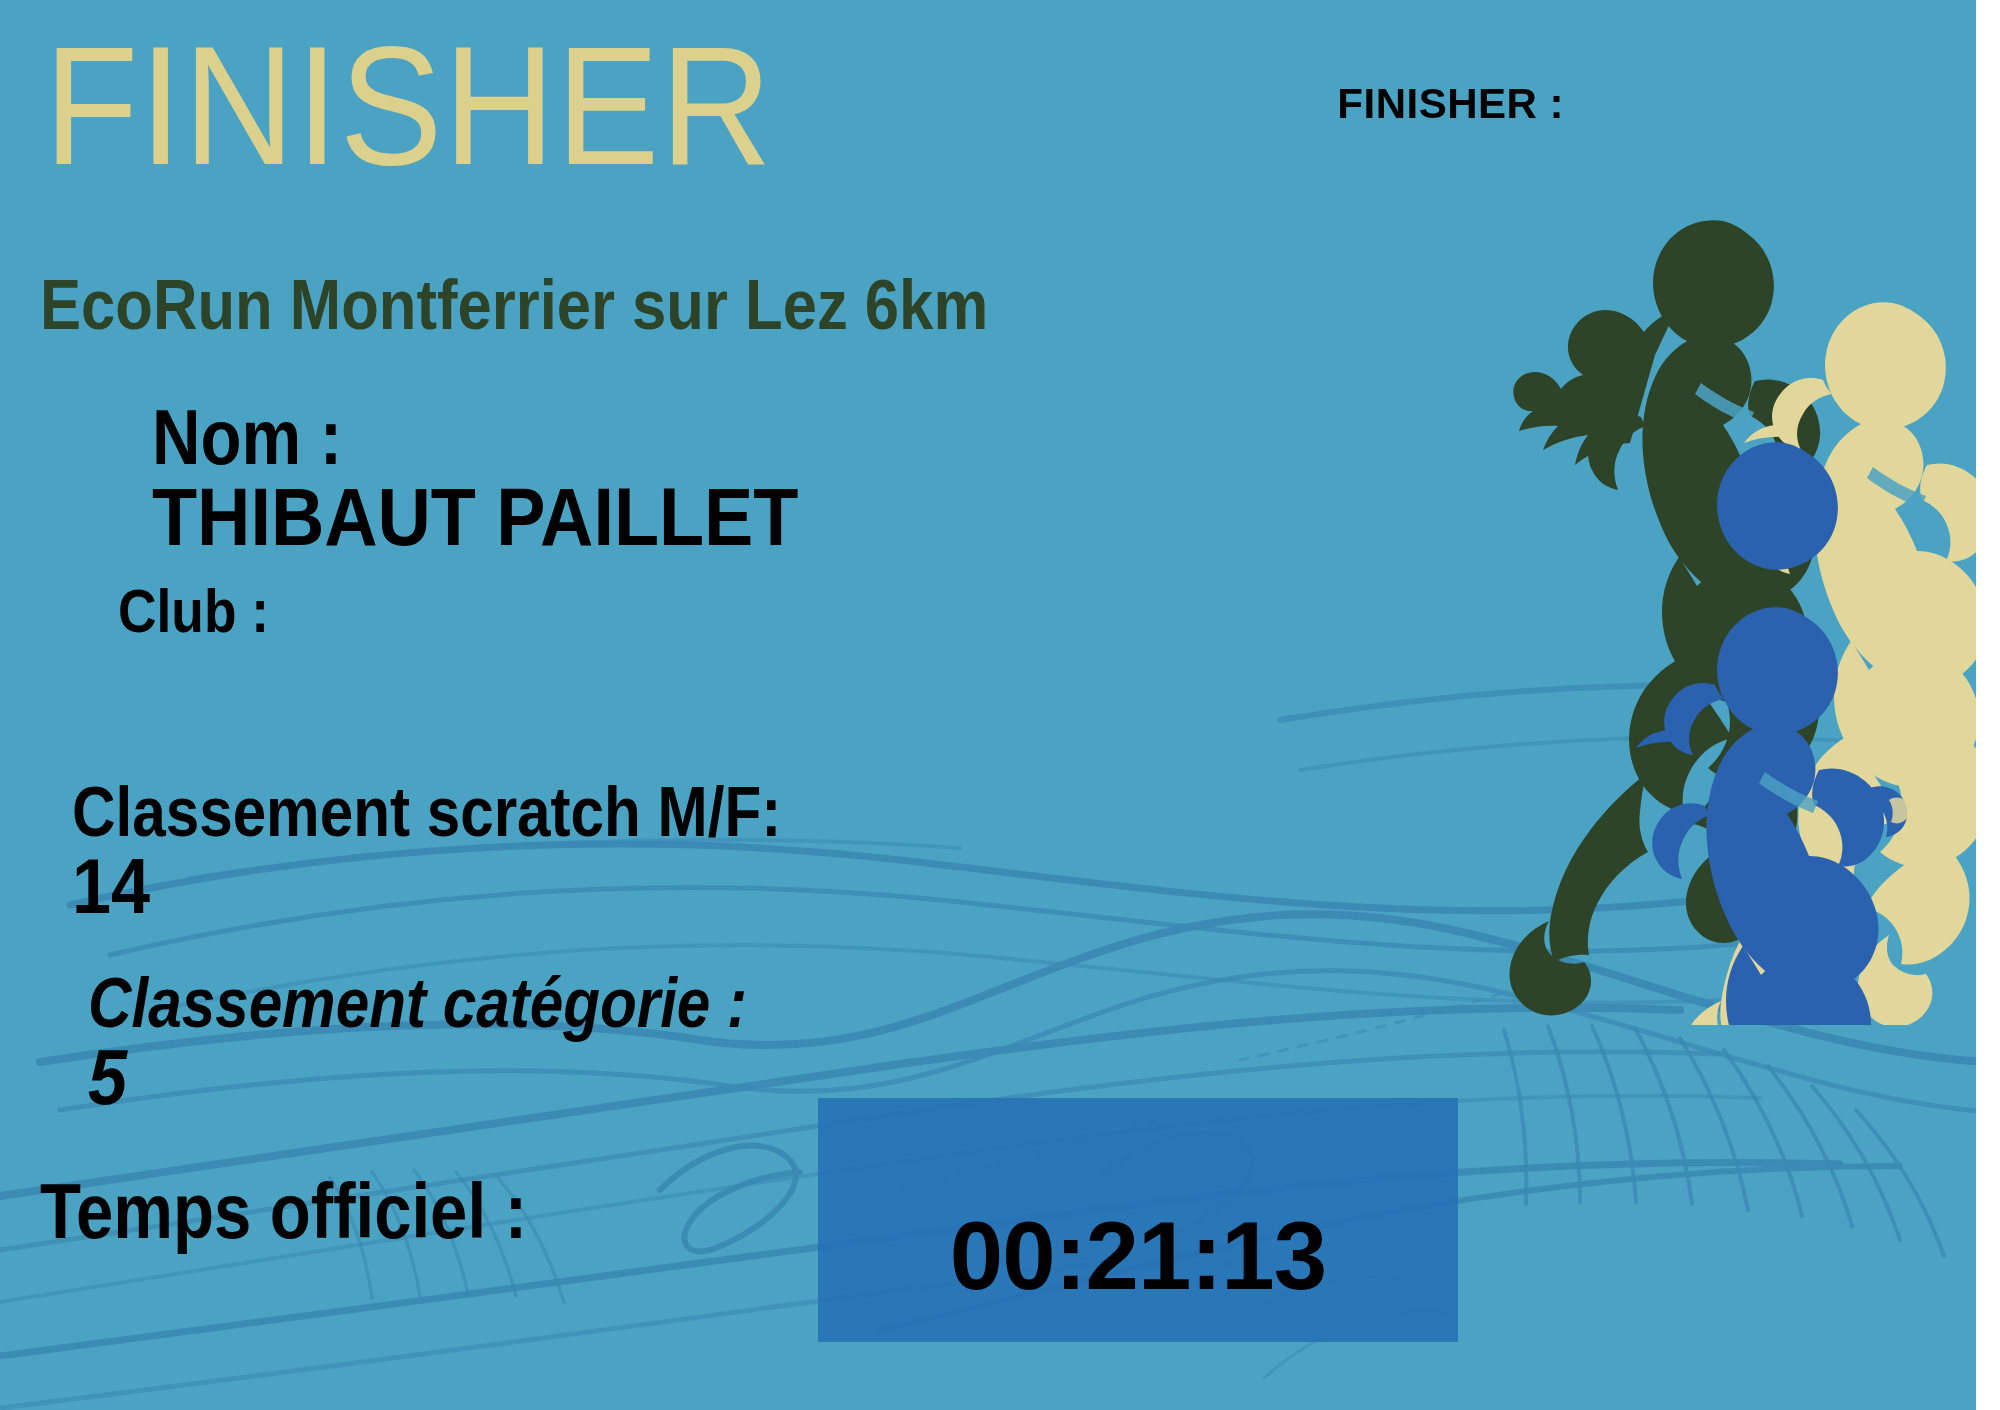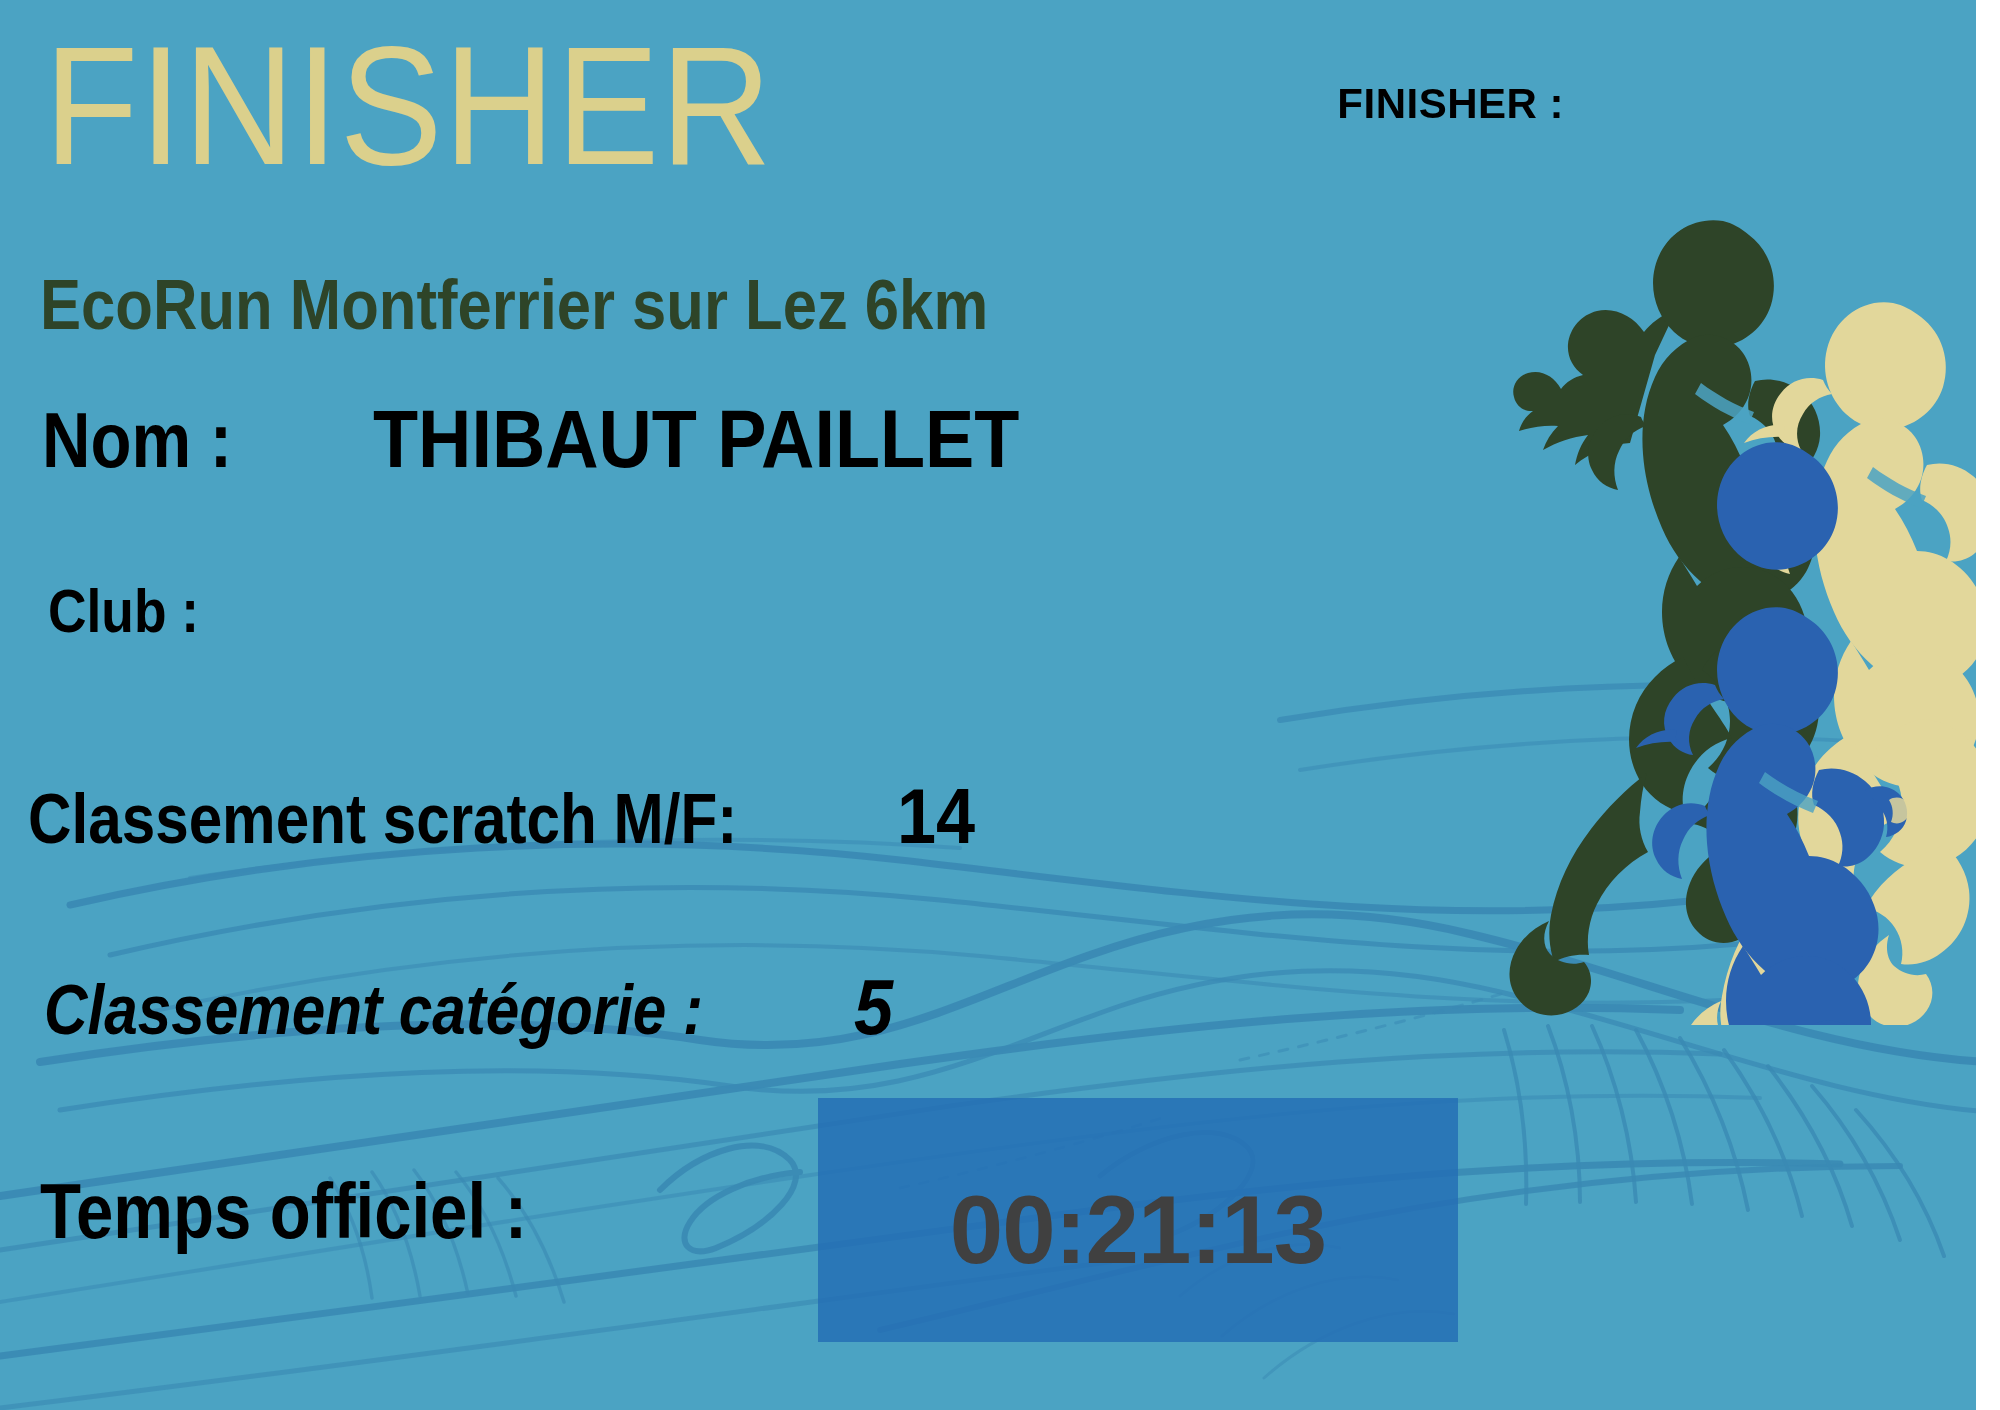--- a/index.html
+++ b/index.html
@@ -99,20 +99,21 @@
 
   
   .row {
     position: absolute;
     display: flex;
     align-items: baseline;
     white-space: nowrap;
     color: #000000;
     font-weight: 700;
     line-height: 1;
+    flex-direction: column;
   }
 
   .row .label {
     transform: scaleX(0.86);
     transform-origin: left bottom;
     display: inline-block;
   }
 
   .row .value {
     transform: scaleX(0.9);
@@ -145,29 +146,29 @@
   #row-temps {
     left: 40px;
     top: 1172px;
     font-size: 78px;
     align-items: center;
   }
 
   .time-value {
     position: absolute;
     left: 818px;
-    top: 1108px;
+    top: 1134px;
     width: 640px;
     height: 244px;
     display: flex;
     align-items: center;
     justify-content: center;
     font-size: 96px;
     font-weight: 700;
-    color: #404040;
+    color: #000000;
     letter-spacing: -1px;
     line-height: 1;
   }
 </style>
 </head>
 <body>
 
 <div id="certificate">
 
   <svg id="bg-mountains" viewBox="0 0 2000 1410" preserveAspectRatio="none" aria-hidden="true">

